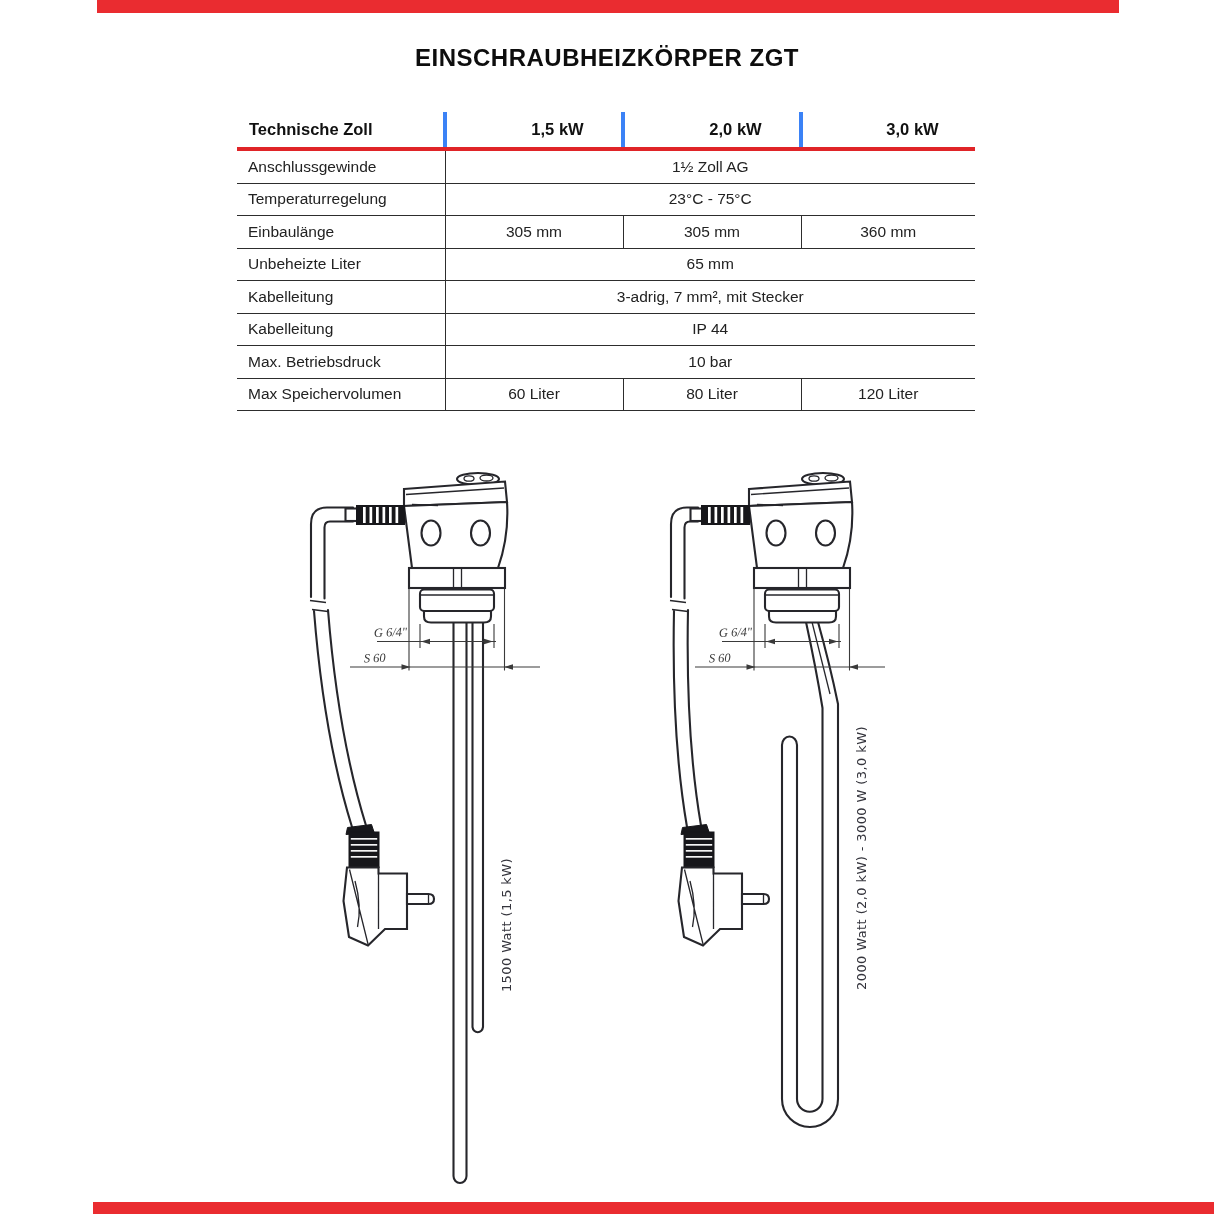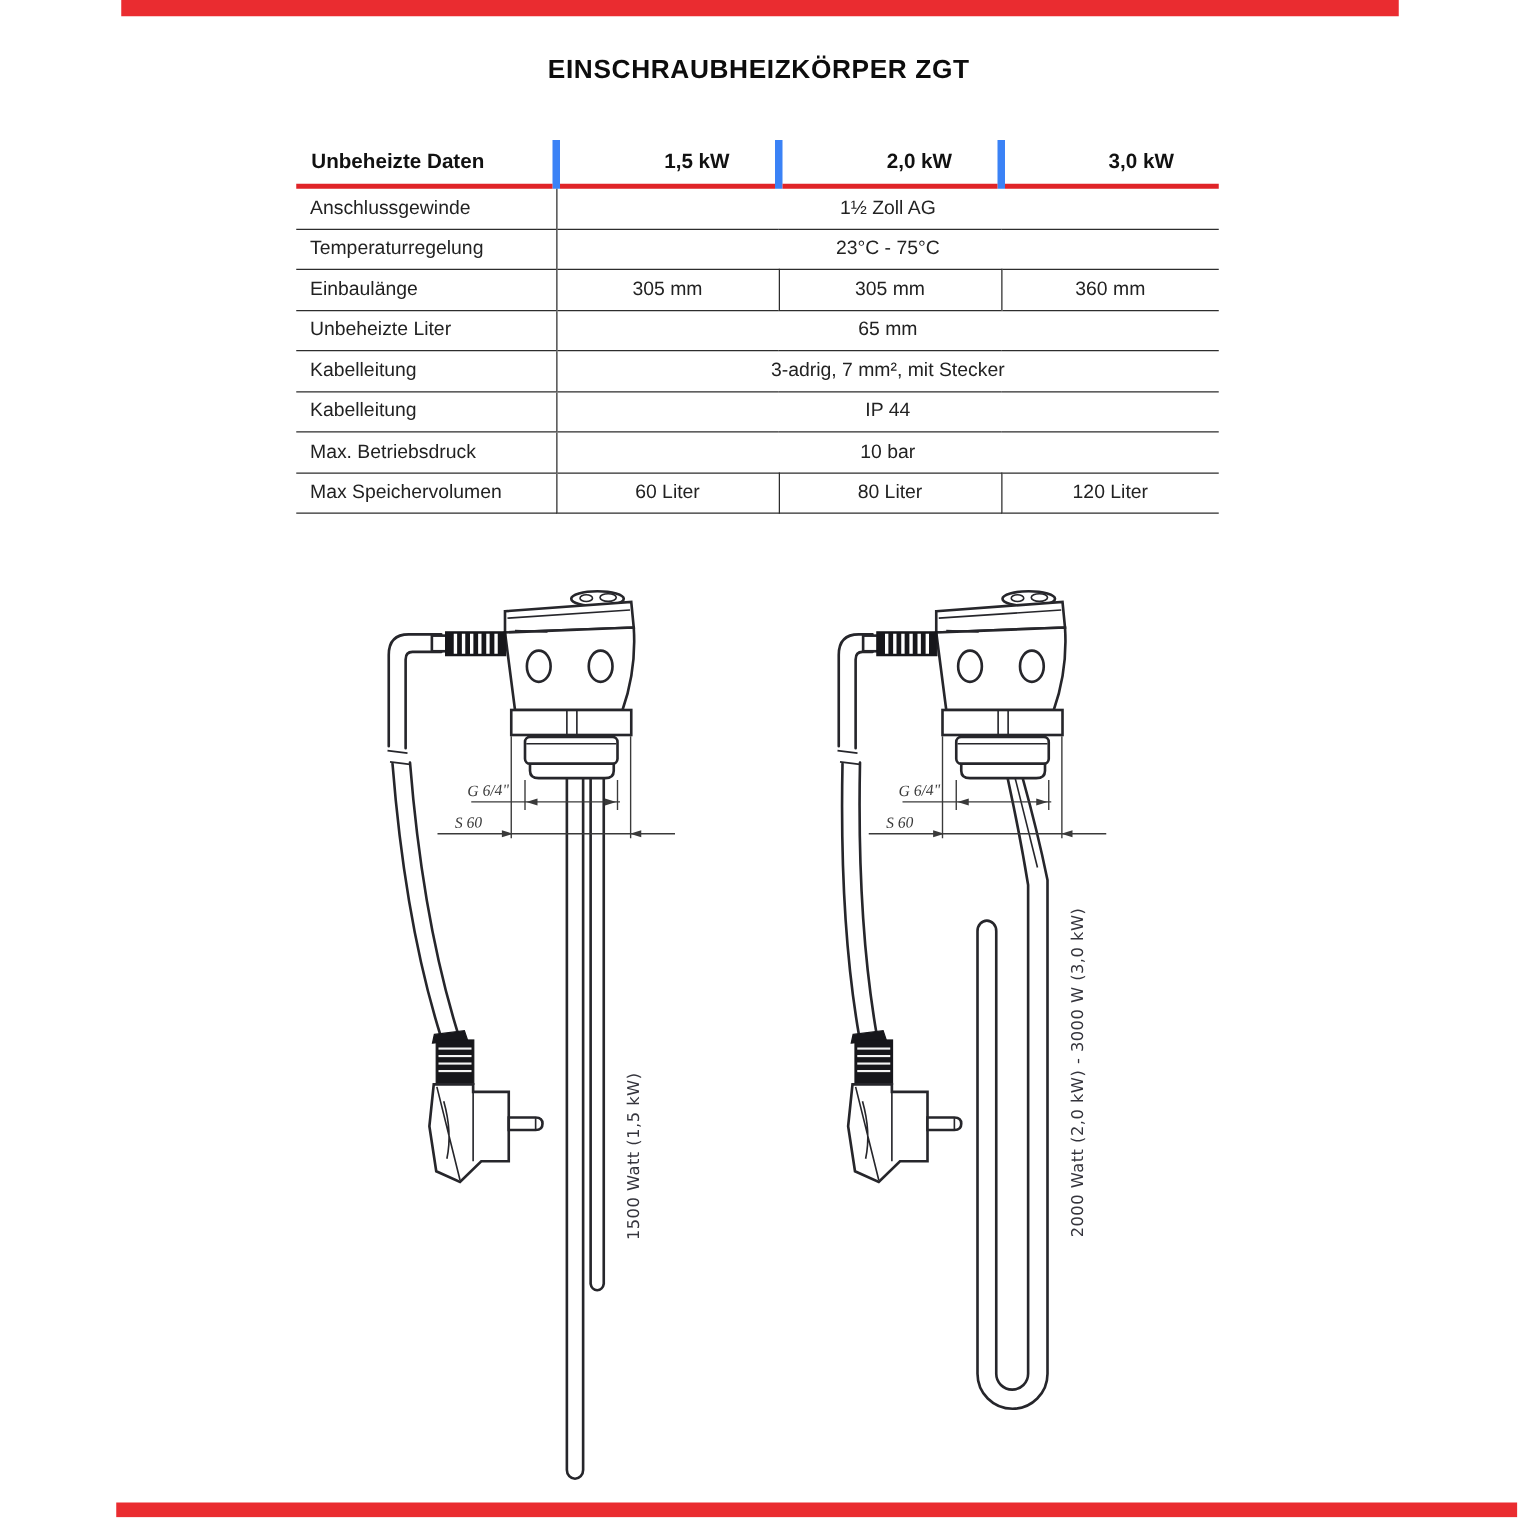--- a/index.html
+++ b/index.html
@@ -2,30 +2,30 @@
 <html><head>
 <meta charset="utf-8">
 <style>
   html,body{margin:0;padding:0;background:#fff;}
   #page{position:relative;width:1214px;height:1214px;background:#fff;overflow:hidden;
         font-family:"Liberation Sans",sans-serif;color:#1b1b1b;}
   .bar{position:absolute;background:#ea2c30;}
   #top-bar{left:97px;width:1022px;top:0;height:13px;}
   #bottom-bar{left:93px;right:0;bottom:0;height:12px;}
   #title{position:absolute;left:0;right:0;top:44px;text-align:center;margin:0;
-         font-size:21px;font-weight:bold;letter-spacing:.5px;color:#0d0d0d;}
+         font-size:24px;font-weight:bold;letter-spacing:.5px;color:#0d0d0d;}
   
   #spec-table{position:absolute;left:237px;top:112px;width:738px;border-collapse:collapse;
               table-layout:fixed;font-size:15.5px;color:#222;}
   #spec-table col.c0{width:208px}#spec-table col.c1{width:178px}
   #spec-table col.c2{width:178px}#spec-table col.c3{width:174px}
   #spec-table th{font-size:16.5px;font-weight:bold;height:33px;text-align:center;
                  border-bottom:4.5px solid #e02428;color:#111;}
   #spec-table th.lbl{text-align:left;padding-left:12px;}
-  #spec-table th + th{border-left:6px solid #3b82f6;padding-left:48px;}
+  #spec-table th + th{border-left:4px solid #3b82f6;padding-left:48px;}
   #spec-table td{height:29.5px;text-align:center;font-weight:500;}
   #spec-table td.lbl{text-align:left;padding-left:11px;border-right:1.6px solid #2d2d2d;}
   #spec-table td.v3{border-right:1.6px solid #2d2d2d;}
   #spec-table tbody tr + tr td{border-top:1.6px solid #2d2d2d;}
   #spec-table tbody tr:last-child td{border-bottom:1.6px solid #2d2d2d;}
   
   #drw{position:absolute;left:0;top:0;width:1214px;height:1214px;}
   #drw .ln{fill:none;stroke:#26262b;stroke-width:2.1;stroke-linecap:round;}
   #drw .f{fill:#fff;}
   #drw .ln1{fill:none;stroke:#26262b;stroke-width:1.3;}
@@ -45,21 +45,21 @@
 
   <table id="spec-table">
     <colgroup>
         <col class="c0">
         <col class="c1">
         <col class="c2">
         <col class="c3">
       </colgroup>
     <thead>
       <tr>
-        <th class="lbl">Unbeheizte Daten</th>
+        <th class="lbl">Technische Zoll</th>
         <th>1,5 kW</th>
         <th>2,0 kW</th>
         <th>3,0 kW</th>
       </tr>
     </thead>
     <tbody id="spec-body">
         <tr>
           <td class="lbl">Anschlussgewinde</td>
           <td colspan="3">1½ Zoll AG</td>
         </tr>

